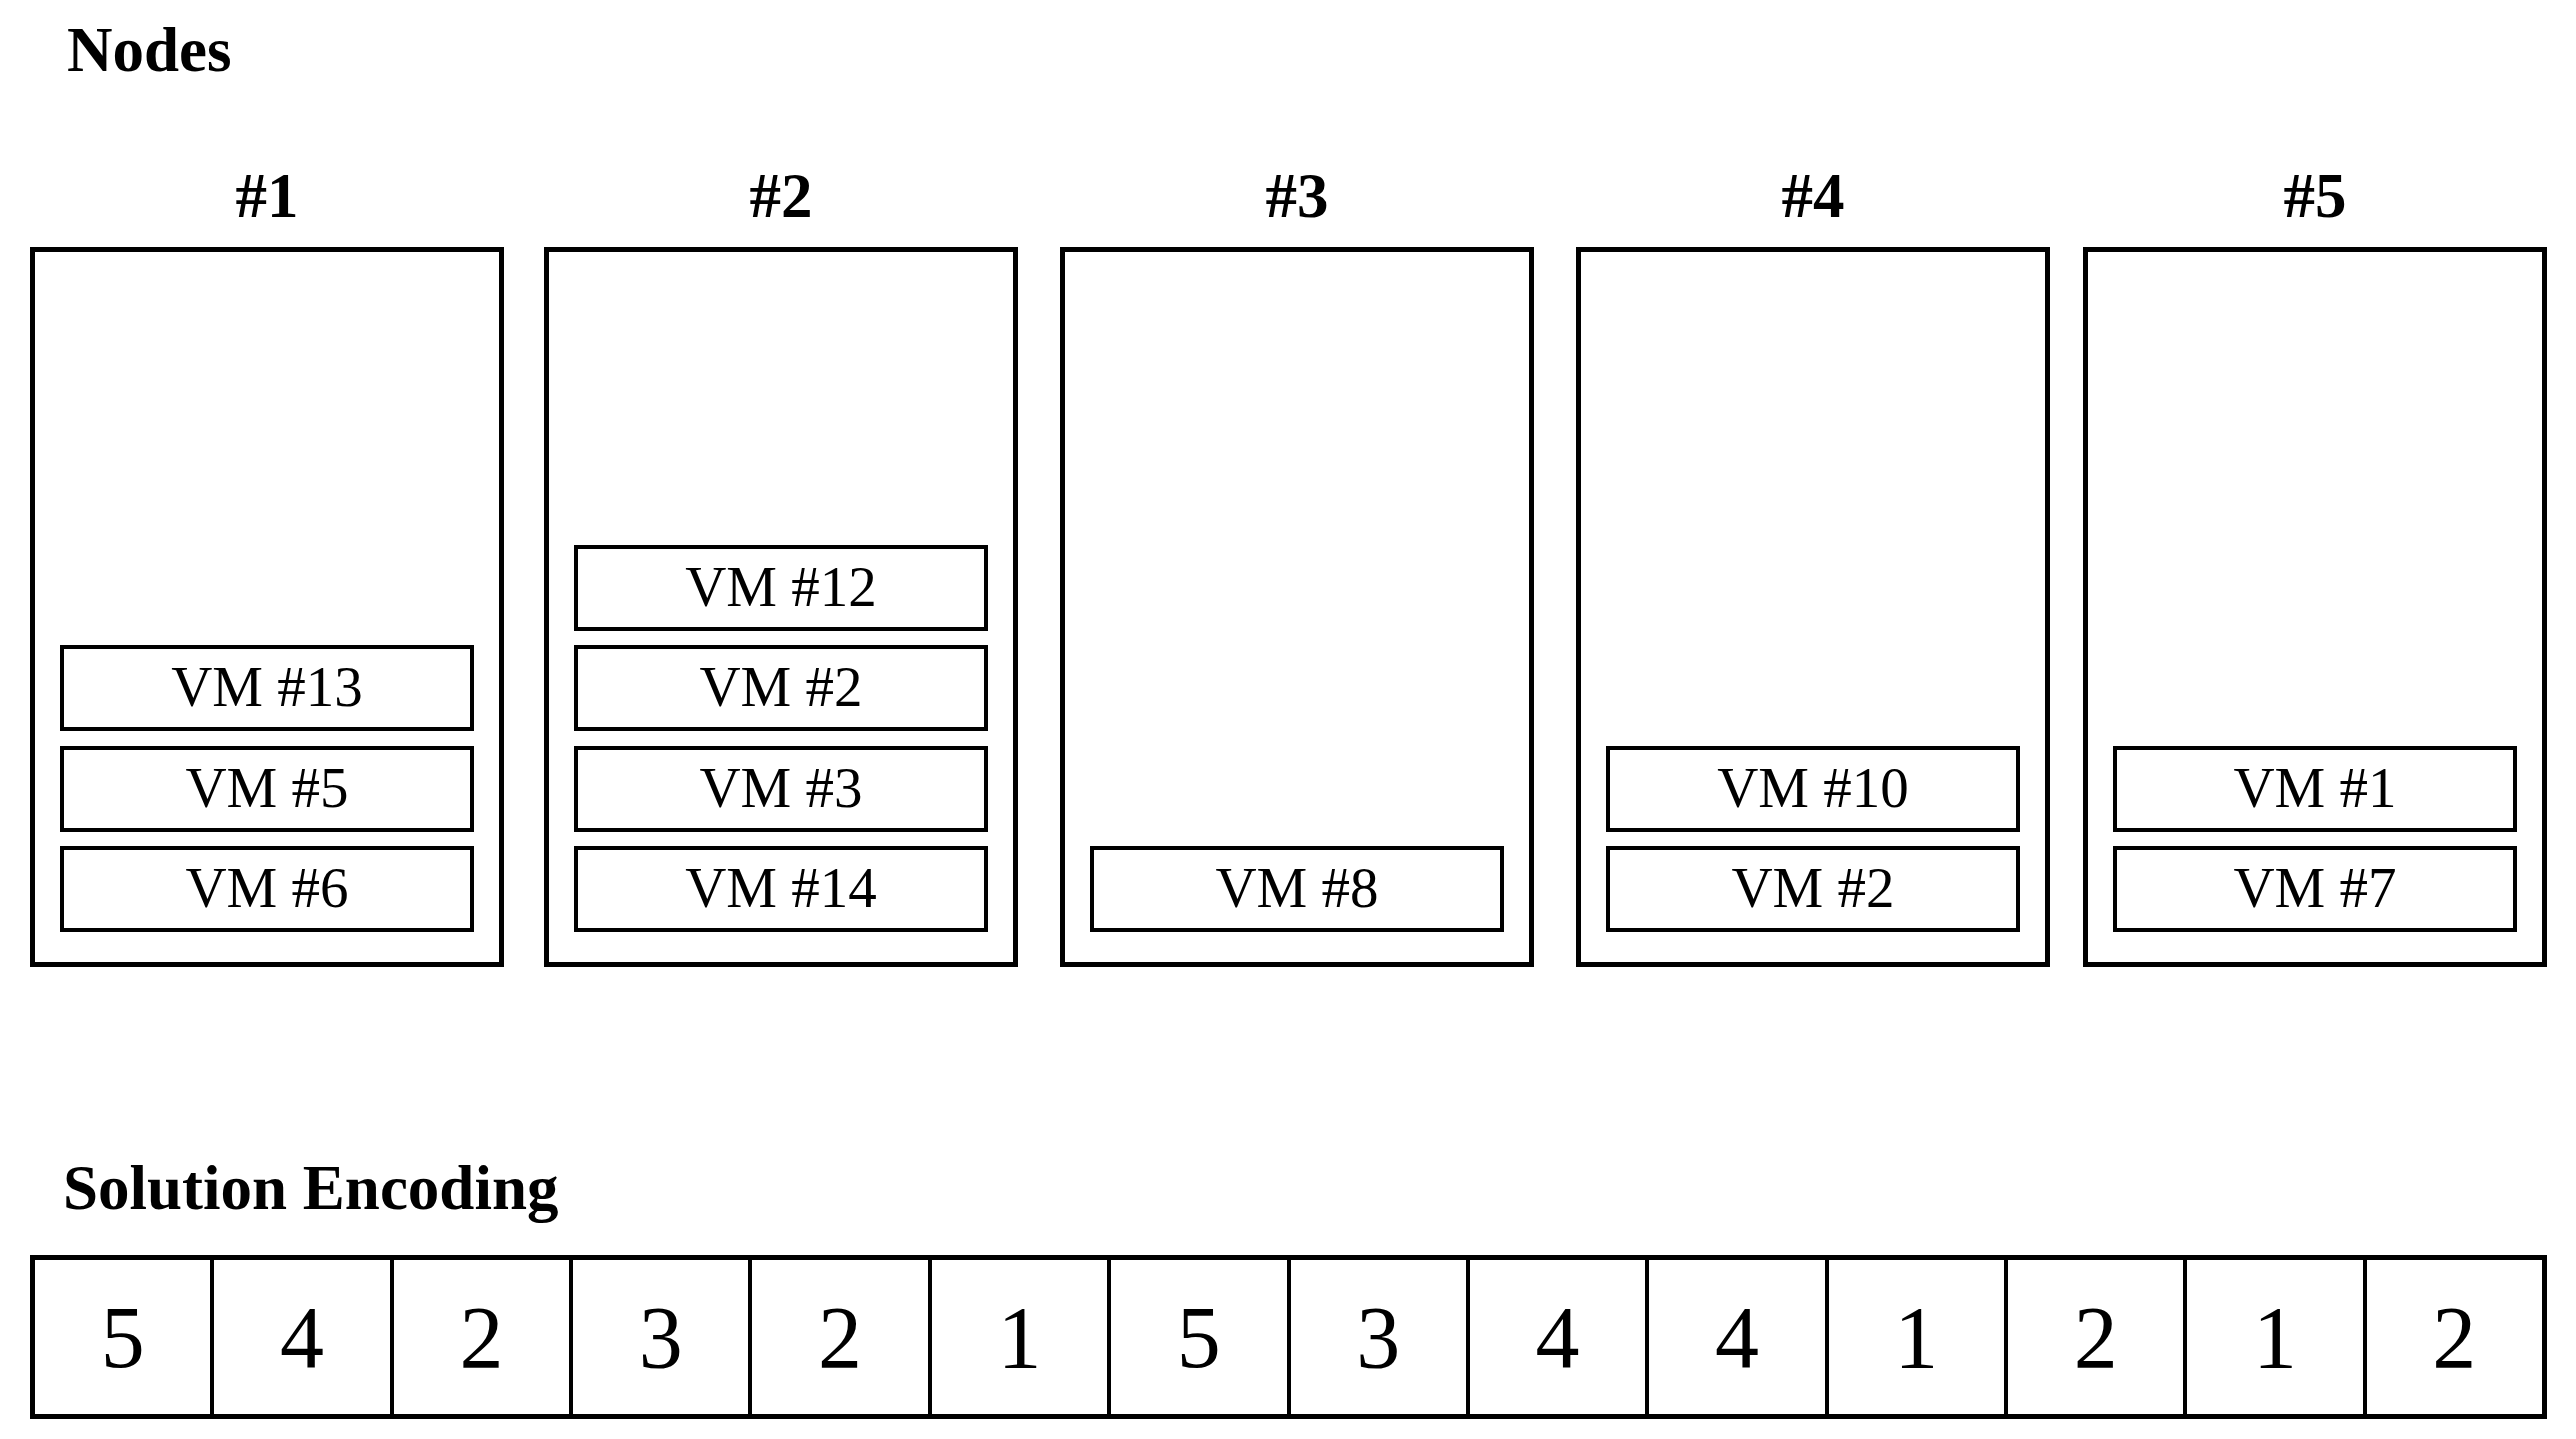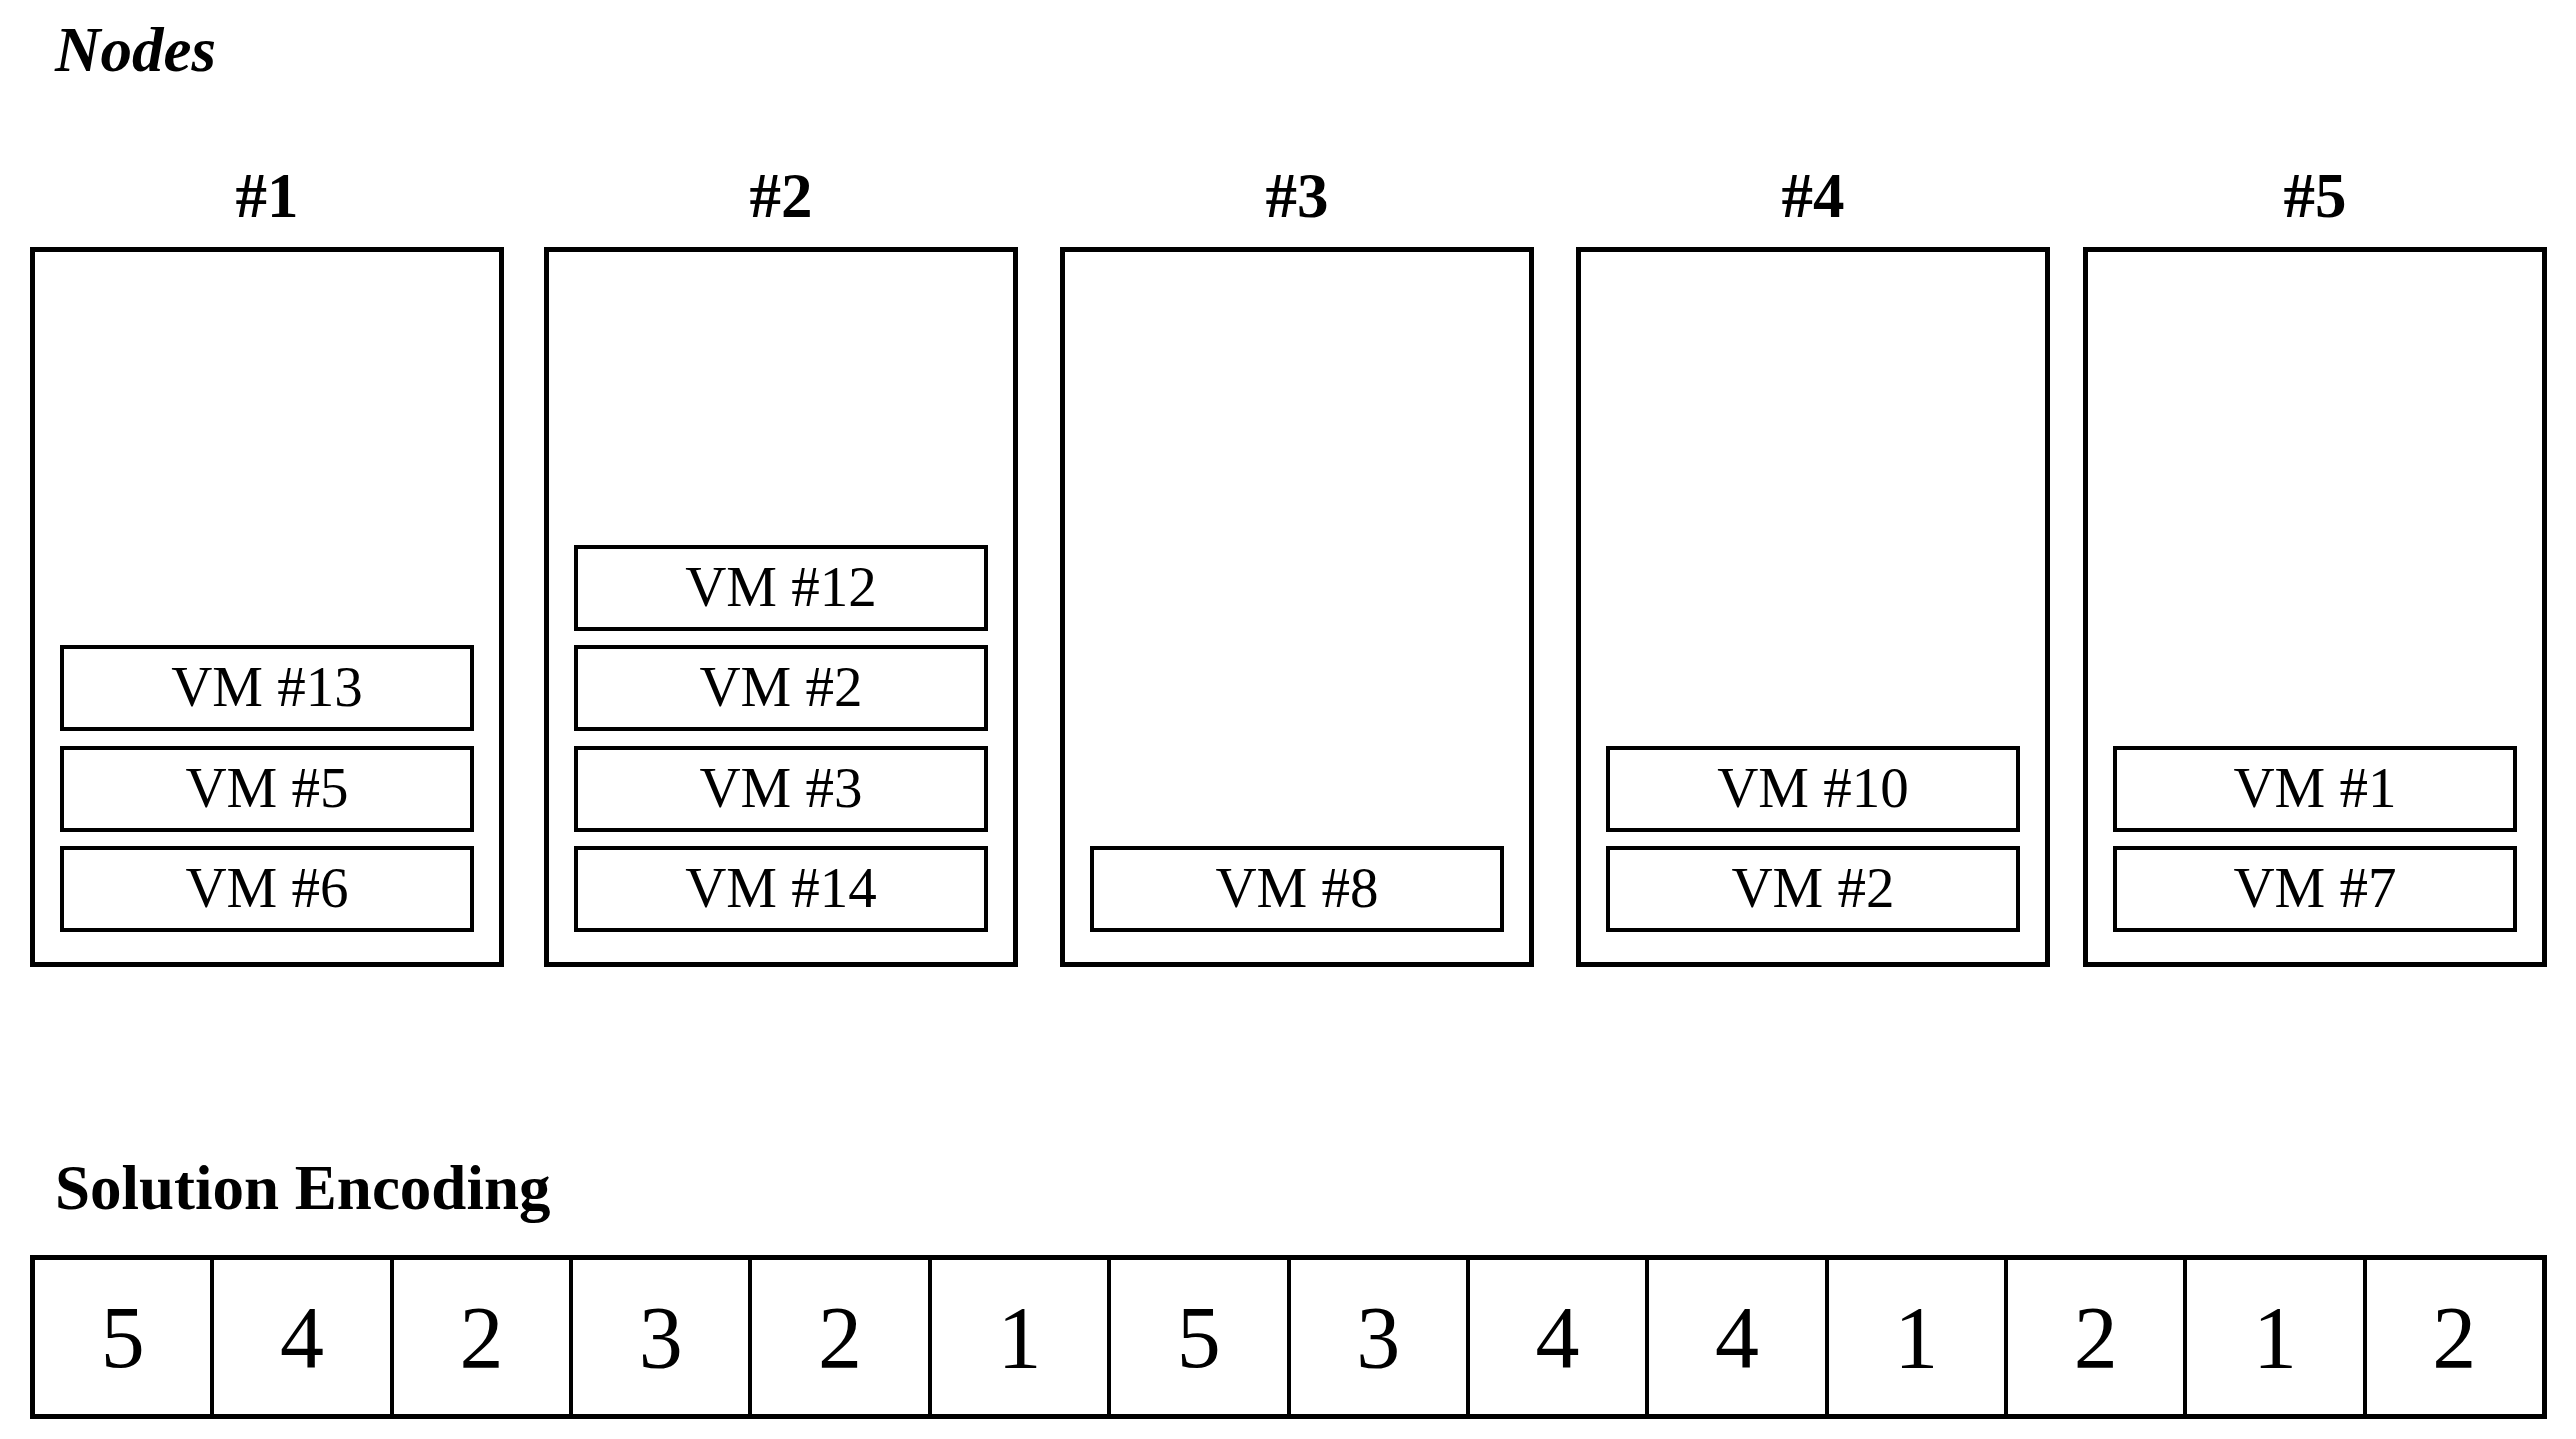--- a/index.html
+++ b/index.html
@@ -14,22 +14,22 @@
   .canvas { position: absolute; inset: 0; }
 
   .section-title {
     position: absolute;
     font-weight: bold;
     font-size: 63px;
     line-height: 77px;
     color: #000;
     white-space: nowrap;
   }
-  .nodes-title    { left: 55px; top: 11.5px; font-style: italic; }
-  .encoding-title { left: 55px; top: 1150px; }
+  .nodes-title    { left: 67px; top: 11.5px; }
+  .encoding-title { left: 63px; top: 1150px; }
 
   .nodes-row { position: absolute; left: 0; top: 0; width: 100%; height: 100%; }
 
   .node-col { position: absolute; top: 158px; }
   .node-col:nth-child(1) { left: 30px;   width: 474px; }
   .node-col:nth-child(2) { left: 544px;  width: 474px; }
   .node-col:nth-child(3) { left: 1060px; width: 474px; }
   .node-col:nth-child(4) { left: 1576px; width: 474px; }
   .node-col:nth-child(5) { left: 2083px; width: 464px; }
 

